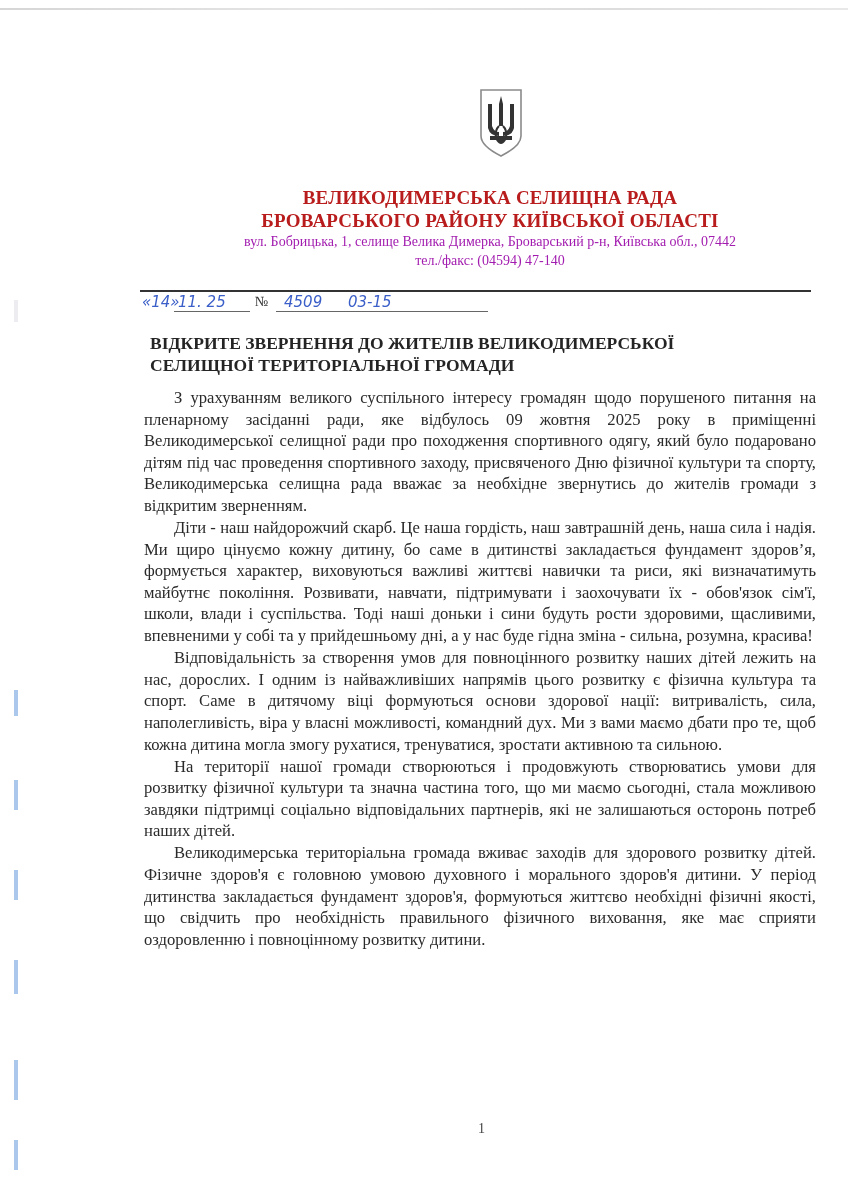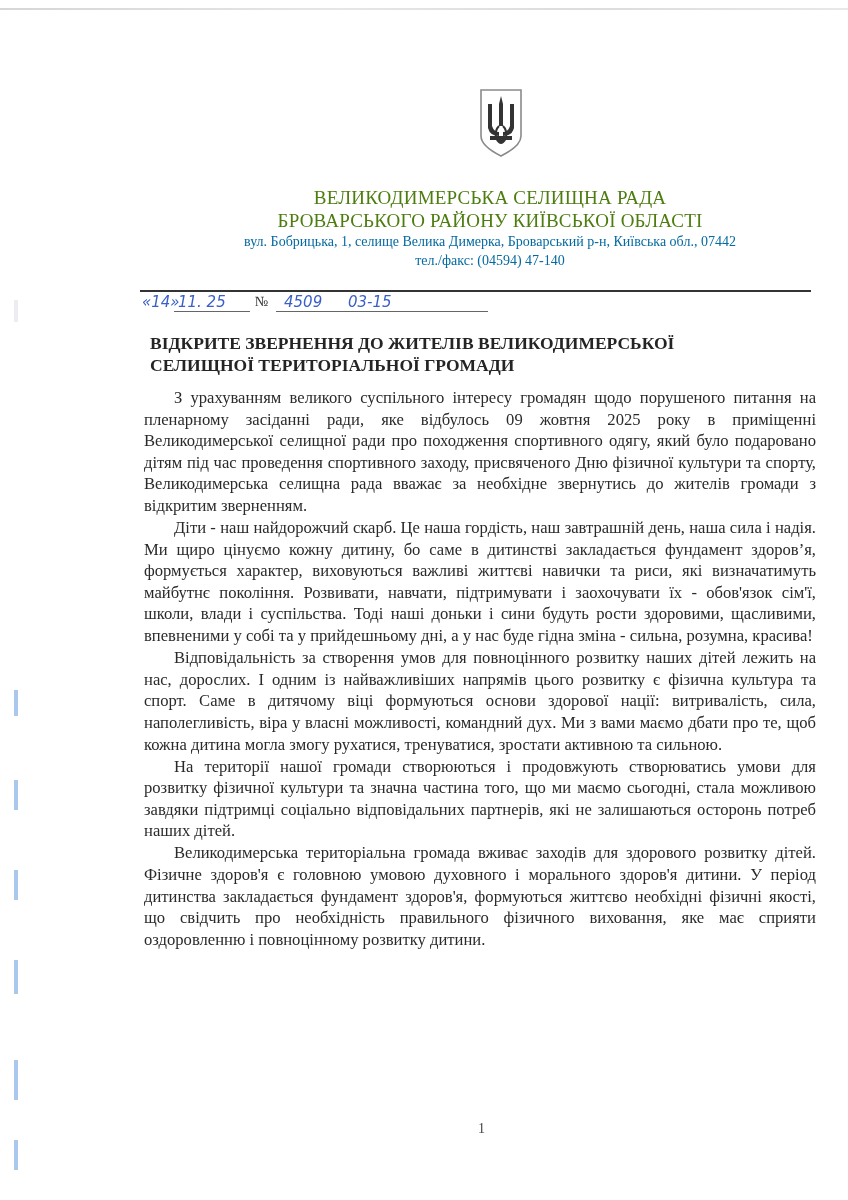--- a/index.html
+++ b/index.html
@@ -45,31 +45,31 @@
       height: 72px;
     }
     .header {
       position: absolute;
       left: 140px;
       top: 186px;
       width: 700px;
       text-align: center;
     }
     .org-name {
-      font-weight: normal;
+      font-weight: bold;
       font-size: 19px;
       line-height: 23px;
-      color: #4d7c0f;
+      color: #b91c1c;
       letter-spacing: 0.2px;
       text-align: center;
     }
     .contact {
       font-size: 14px;
       line-height: 19px;
-      color: #0369a1;
+      color: #a21caf;
     }
     .header-rule {
       position: absolute;
       left: 140px;
       top: 290px;
       width: 671px;
       height: 2px;
       background: #333;
     }
     .reg-line {

